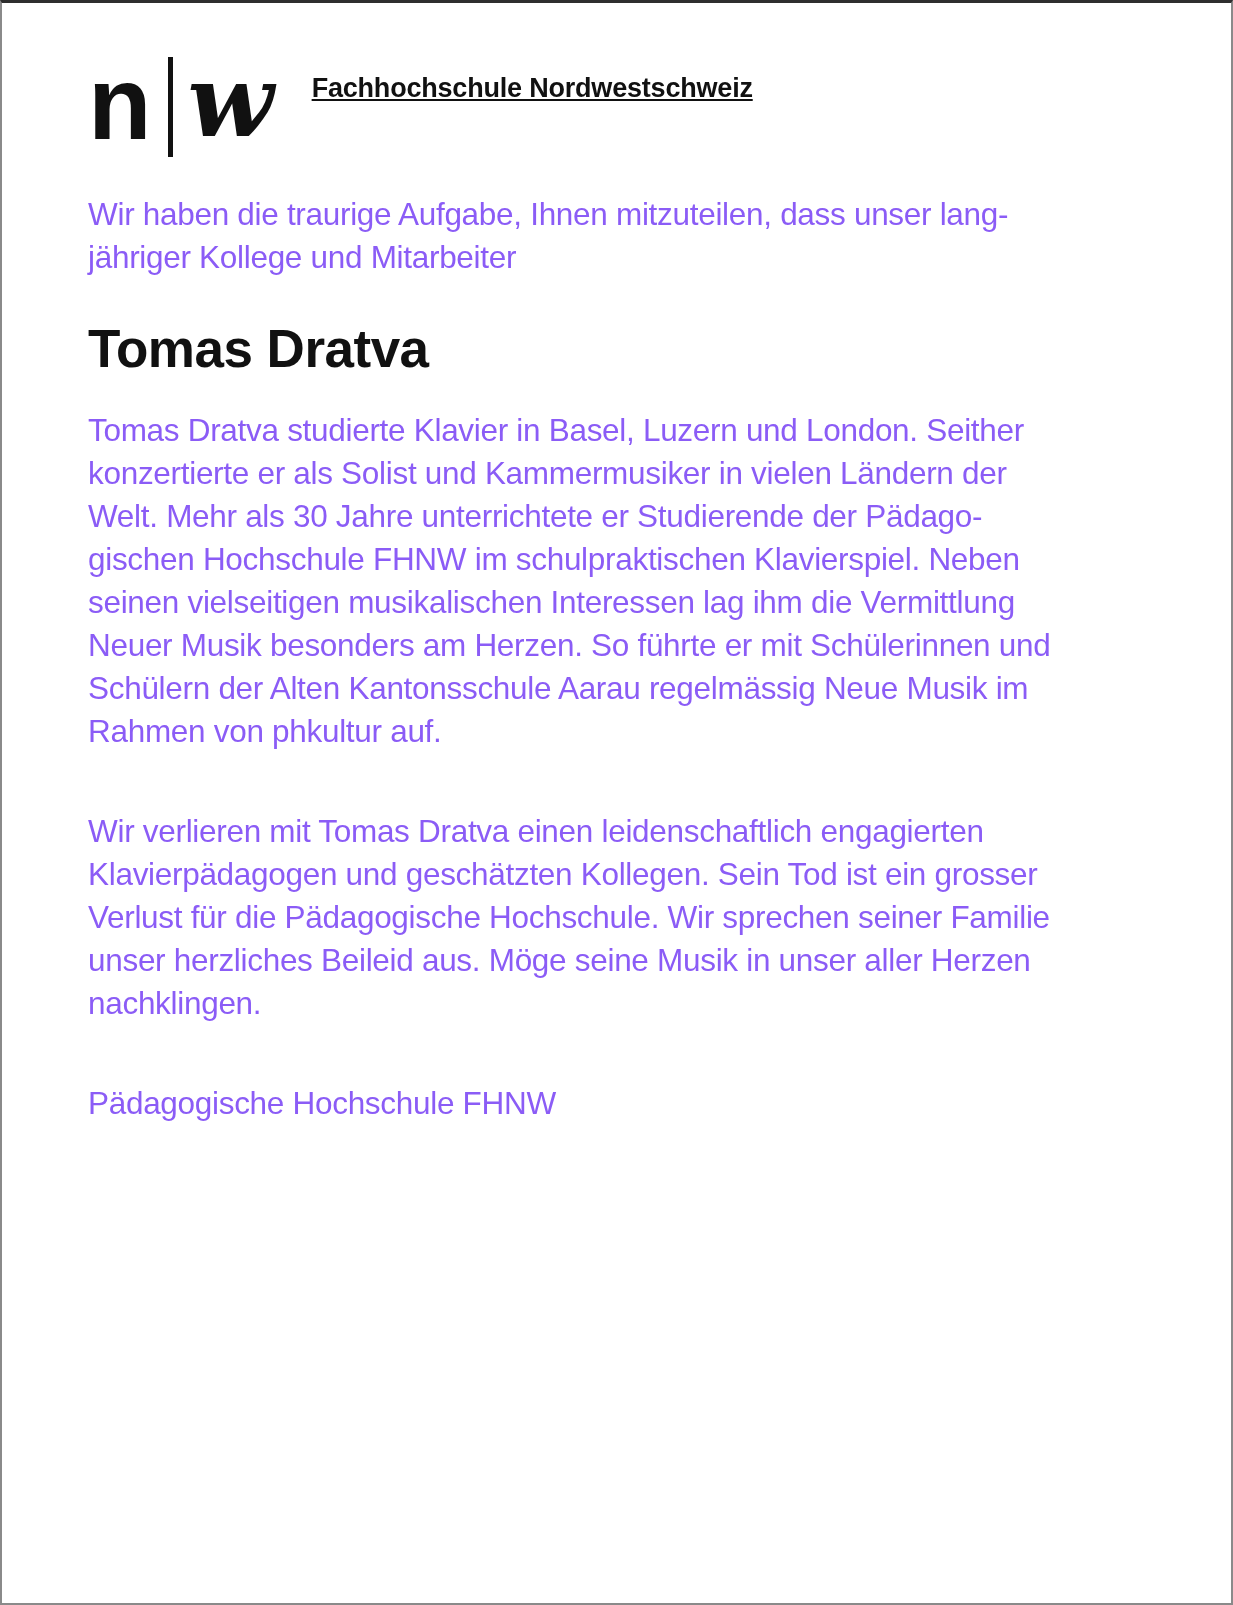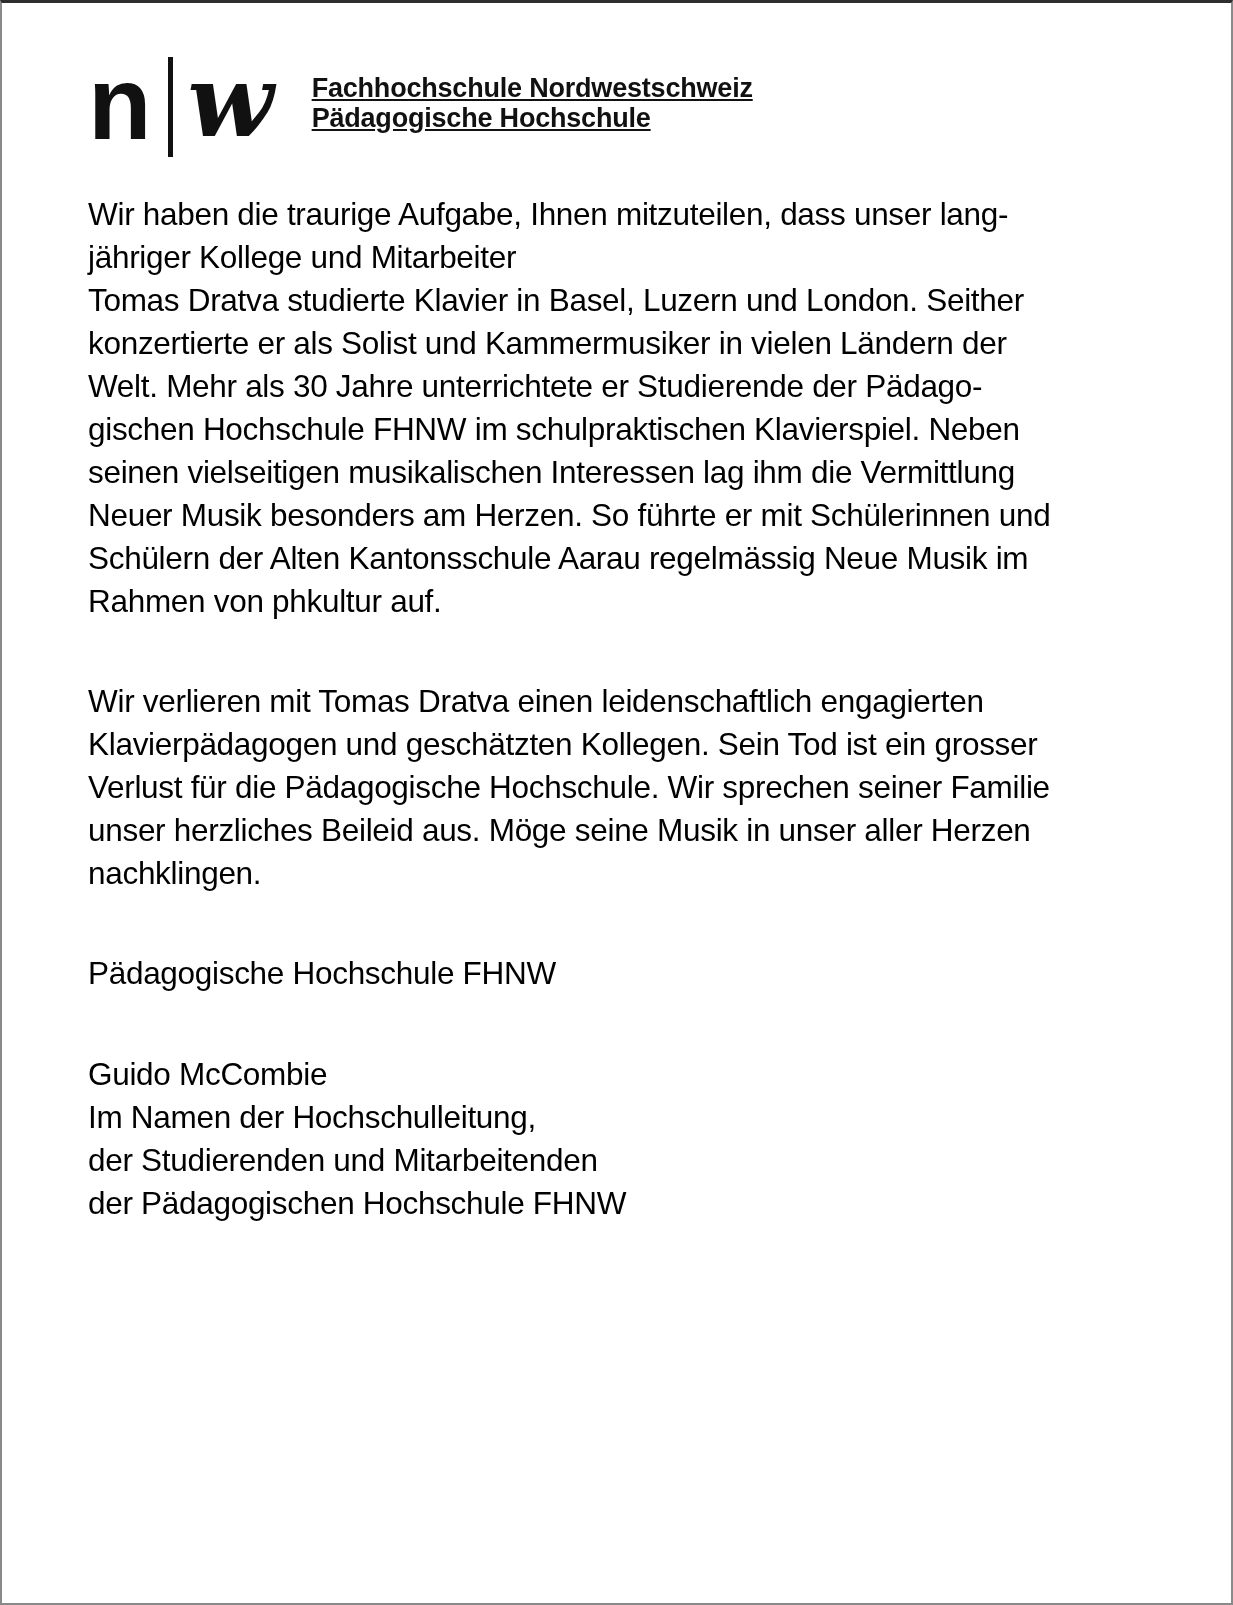--- a/index.html
+++ b/index.html
@@ -72,21 +72,21 @@
     text-decoration: underline;
   }
 
   
   .bodytext {
     font-size: 31.5px;
     line-height: 43px;
     letter-spacing: -0.3px;
     white-space: pre-line;
     margin: 0 0 57px 0;
-    color: #000000;
+    color: #8b5cf6;
   }
   .intro {
     margin-bottom: 0;
   }
   h1.page-title {
     font-size: 53px;
     line-height: 60px;
     font-weight: 700;
     letter-spacing: -0.5px;
     color: #111111;
@@ -105,44 +105,40 @@
 <div class="page">
 
   <div class="logo">
     <div class="logo-mark">
       <span class="logo-n">n</span>
       <span class="logo-bar"></span>
       <span class="logo-w">w</span>
     </div>
     <div class="logo-wordmark">
       <div>Fachhochschule Nordwestschweiz</div>
-      <div>Pädagogische Hochschule</div>
     </div>
   </div>
 
   <p class="bodytext intro">Wir haben die traurige Aufgabe, Ihnen mitzuteilen, dass unser lang-
 jähriger Kollege und Mitarbeiter</p>
 
+  <h1 class="page-title">Tomas Dratva</h1>
 
 
   <p class="bodytext">Tomas Dratva studierte Klavier in Basel, Luzern und London. Seither
 konzertierte er als Solist und Kammermusiker in vielen Ländern der
 Welt. Mehr als 30 Jahre unterrichtete er Studierende der Pädago-
 gischen Hochschule FHNW im schulpraktischen Klavierspiel. Neben
 seinen vielseitigen musikalischen Interessen lag ihm die Vermittlung
 Neuer Musik besonders am Herzen. So führte er mit Schülerinnen und
 Schülern der Alten Kantonsschule Aarau regelmässig Neue Musik im
 Rahmen von phkultur auf.</p>
 
   <p class="bodytext">Wir verlieren mit Tomas Dratva einen leidenschaftlich engagierten
 Klavierpädagogen und geschätzten Kollegen. Sein Tod ist ein grosser
 Verlust für die Pädagogische Hochschule. Wir sprechen seiner Familie
 unser herzliches Beileid aus. Möge seine Musik in unser aller Herzen
 nachklingen.</p>
 
   <p class="bodytext sender">Pädagogische Hochschule FHNW</p>
 
-  <p class="bodytext signature">Guido McCombie
-Im Namen der Hochschulleitung,
-der Studierenden und Mitarbeitenden
-der Pädagogischen Hochschule FHNW</p>
 
 </div>
 
 </body></html>

